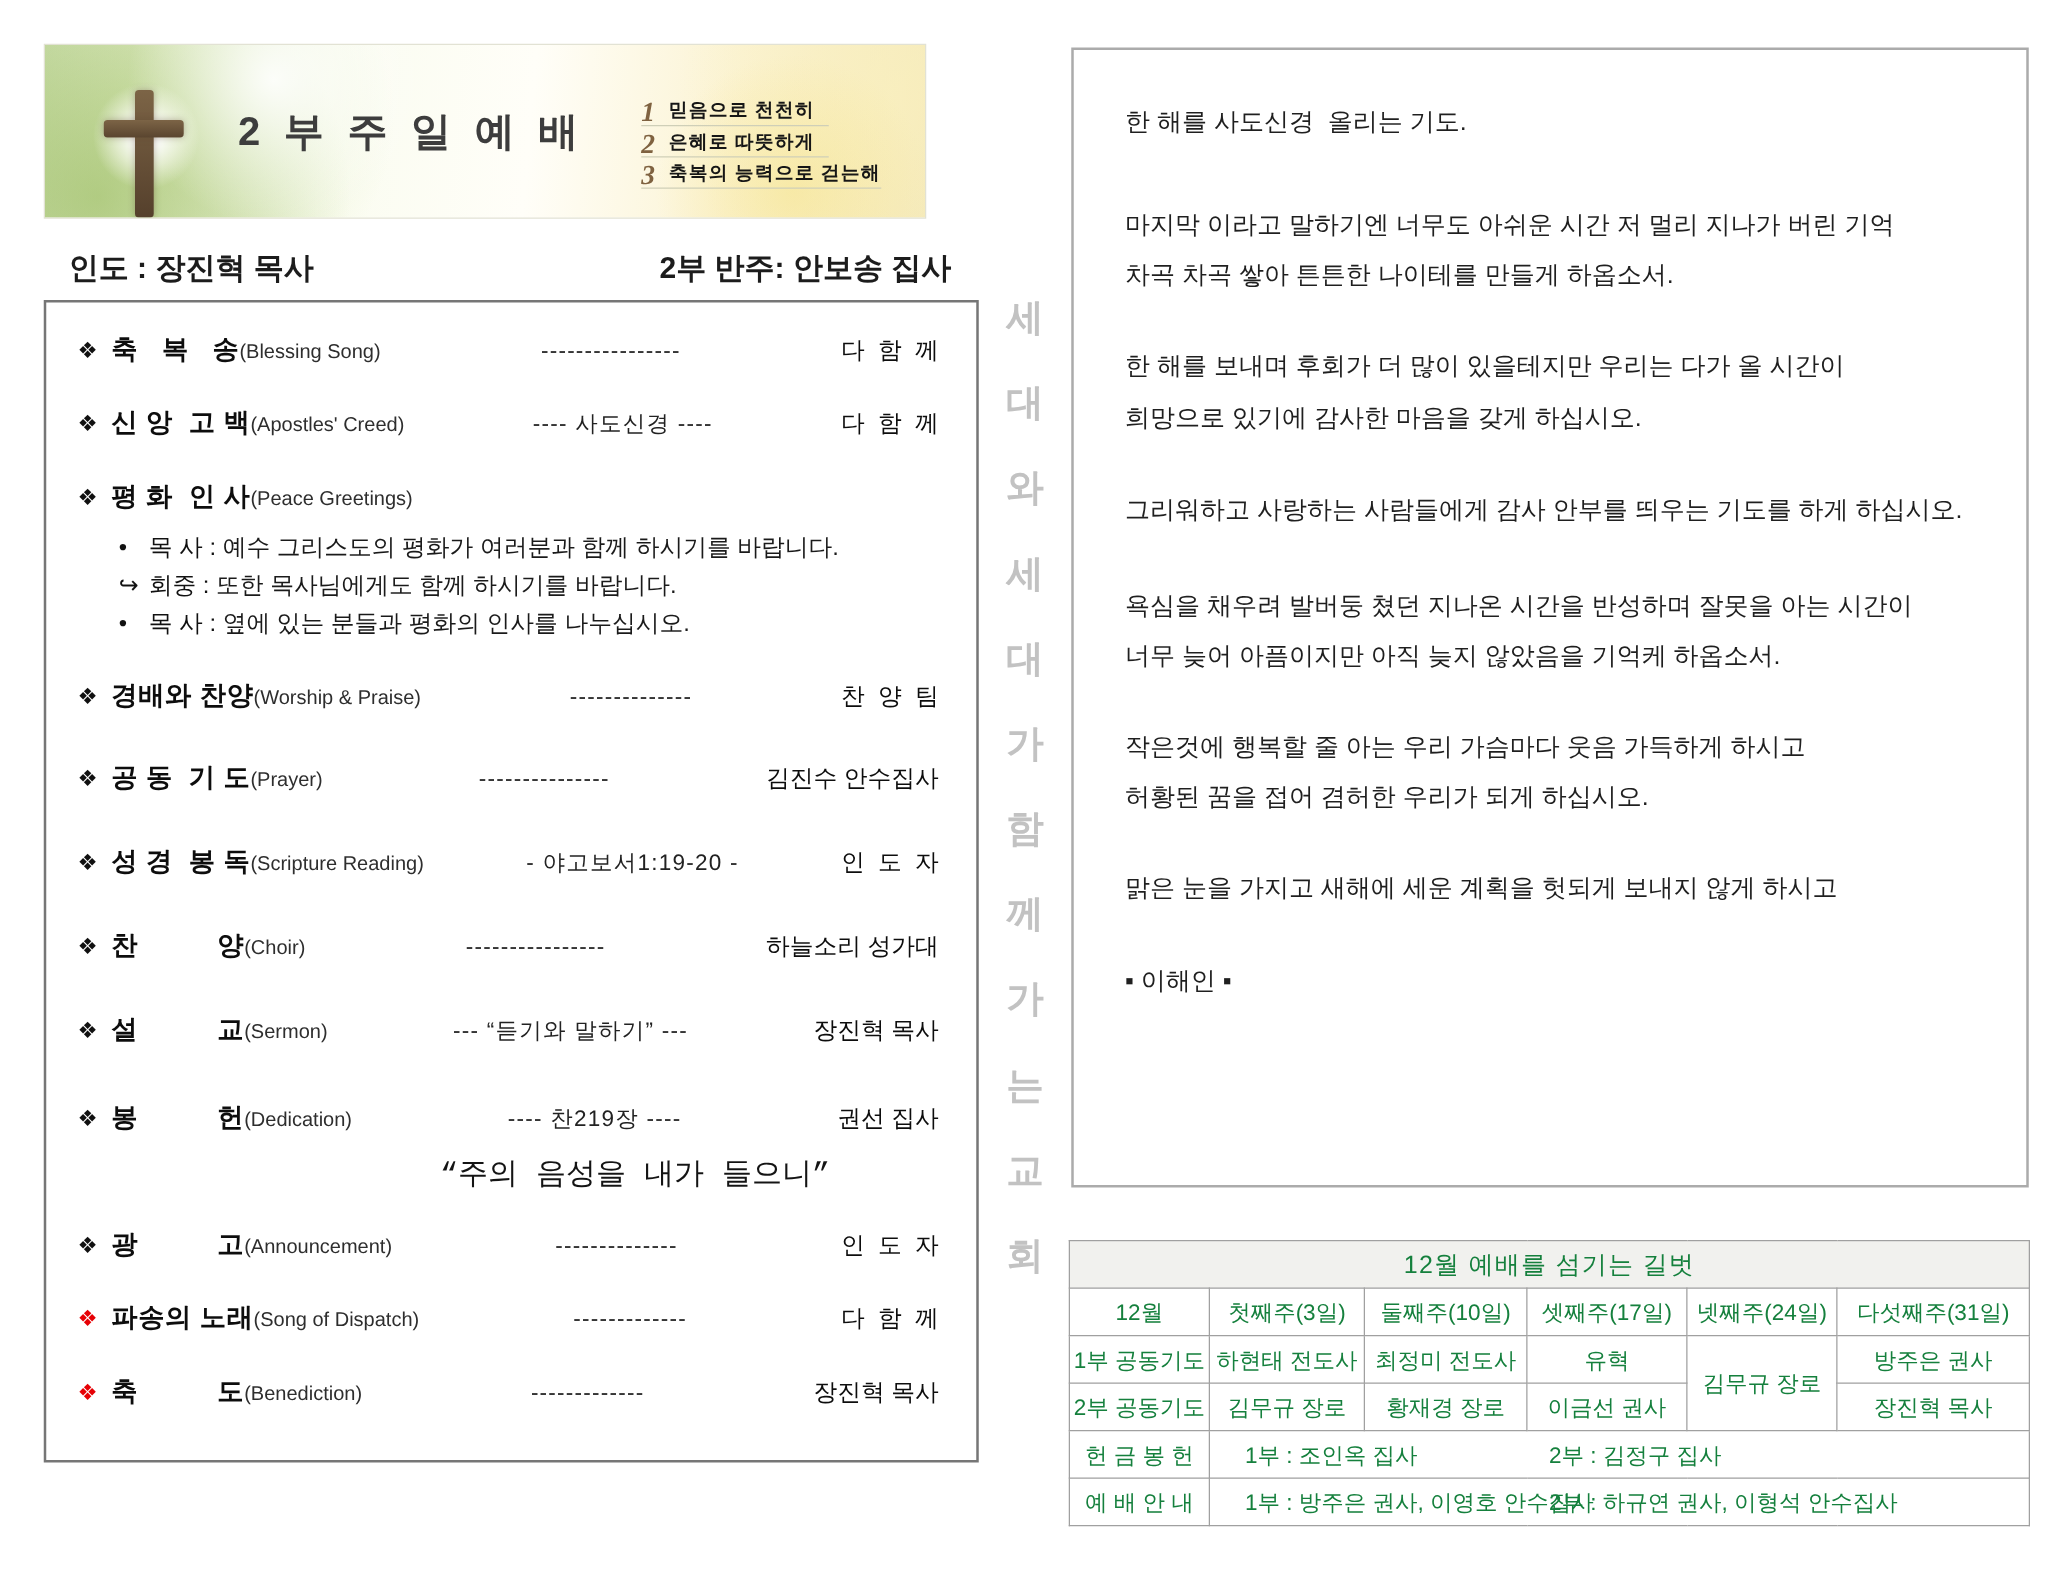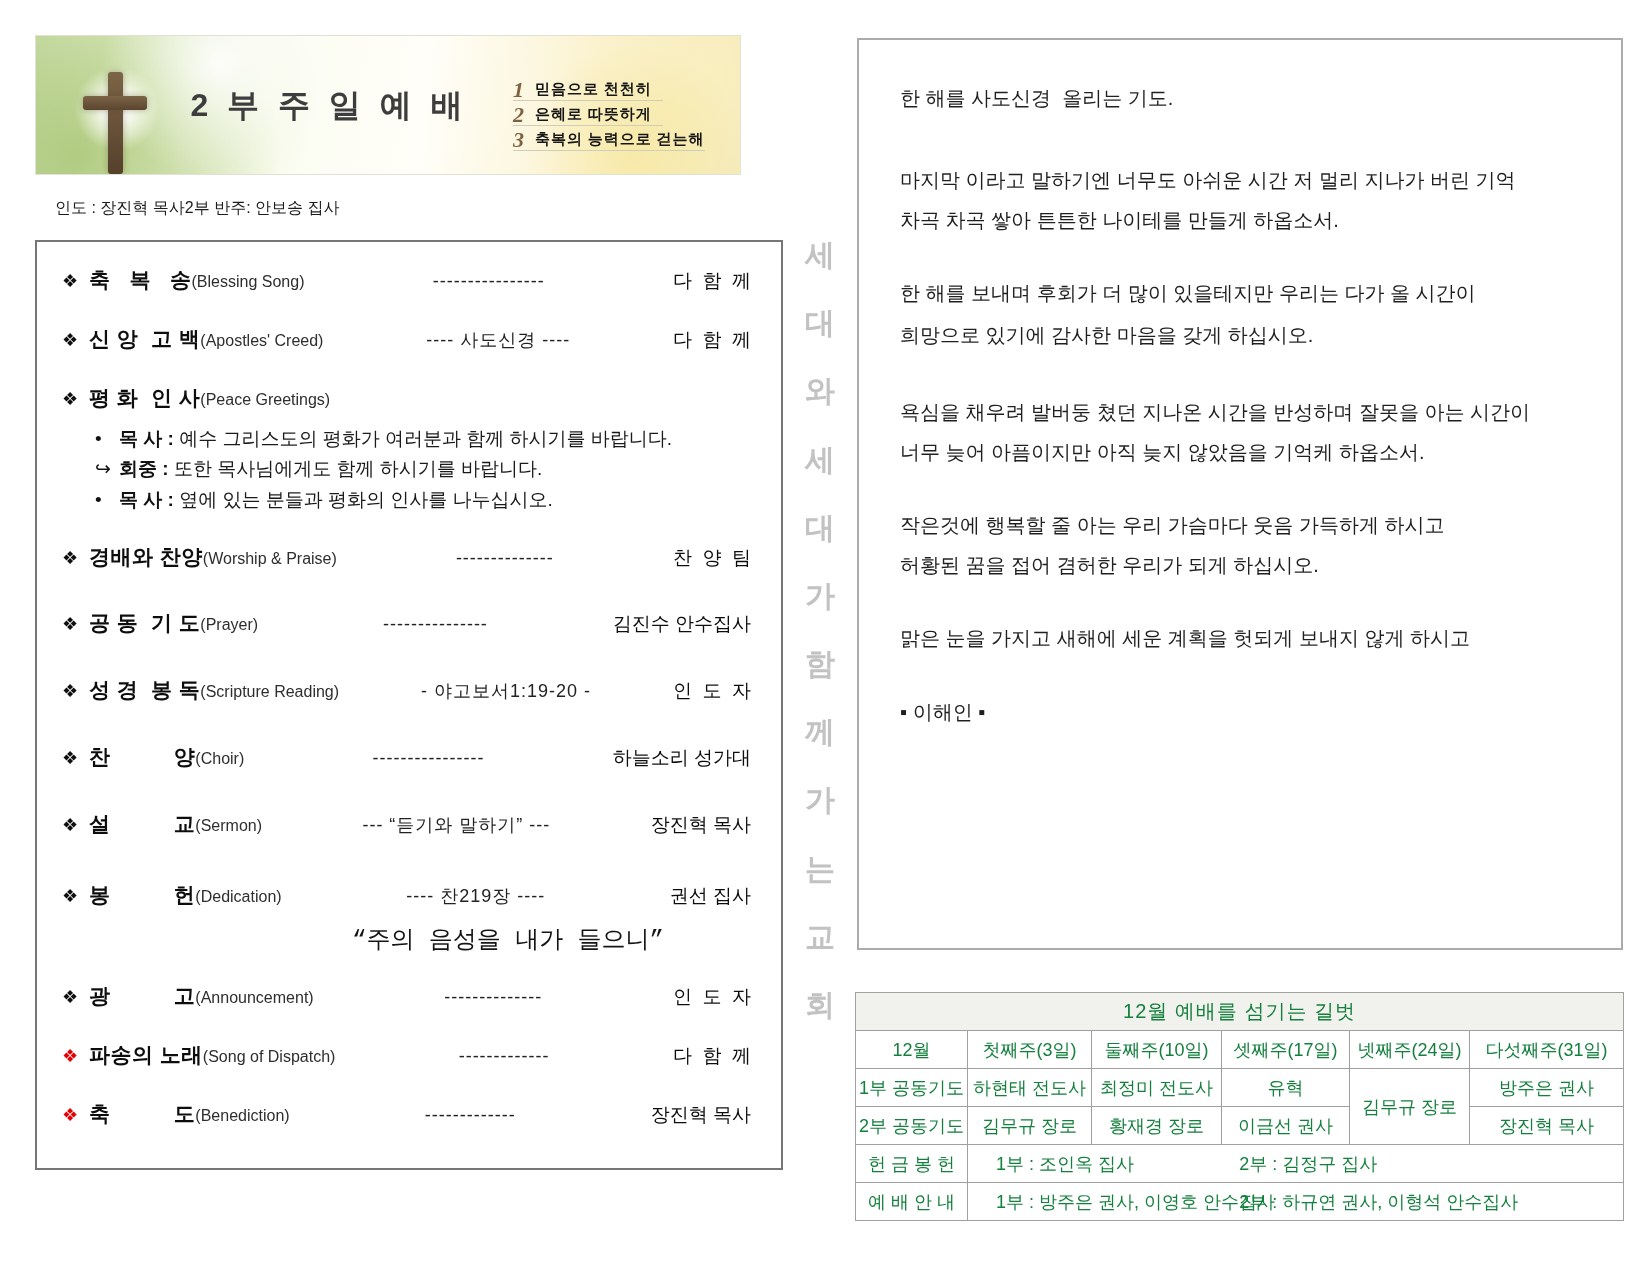--- a/index.html
+++ b/index.html
@@ -52,41 +52,41 @@
     font-family:"Liberation Serif","DejaVu Serif",serif;font-style:italic;font-weight:700;
     font-size:22px;color:#7f6240;width:22px;line-height:18px;
   }
   .slogan-text{
     font-family:"Liberation Serif","DejaVu Serif",serif;font-weight:700;
     font-size:15px;letter-spacing:1px;color:#161616;line-height:19px;white-space:pre;
   }
 
   
   .leader-row{
-    position:absolute;left:35px;top:198px;width:748px;display:flex;
-    padding:0 22px 0 20px;font-size:16px;color:#1c1c1c;
+    position:absolute;left:35px;top:198px;width:748px;display:flex;justify-content:space-between;
+    padding:0 22px 0 20px;font-size:24px;color:#1c1c1c;font-weight:bold;
   }
 
   
   .order-box{
     position:absolute;left:35px;top:240px;width:748px;height:930px;
     border:2px solid var(--box-border);
     padding:24px 30px 0 25px;
   }
   .row{display:flex;align-items:baseline;height:28px;line-height:28px;}
   .mark{width:27px;font-size:18px;color:#101010;flex:none;}
   .mark.red{color:var(--accent-red);}
   .t{flex:none;white-space:pre;}
   .t .ko{font-size:21px;font-weight:700;color:#0d0d0d;letter-spacing:.5px;}
   .t .en{font-size:16px;font-weight:400;color:#2e2e2e;}
   .c{flex:1;text-align:center;font-size:18px;color:#222;white-space:pre;letter-spacing:1px;}
   .n{flex:none;text-align:right;font-size:19px;color:#0d0d0d;white-space:pre;}
   .subline{display:flex;align-items:baseline;height:26px;line-height:26px;margin-left:33px;font-size:19px;}
   .bullet{width:24px;flex:none;color:#111;}
-  .sublabel{font-weight:700;white-space:pre;flex:none;}
+  .sublabel{font-weight:400;white-space:pre;flex:none;}
   .subtext{color:#1a1a1a;white-space:pre;}
   .ded-sub{height:28px;line-height:28px;font-size:24px;color:#141414;margin-left:290px;white-space:pre;font-family:Liberation Mono, monospace;}
 
   
   .motto{
     position:absolute;left:799px;top:240px;width:42px;height:780px;
     display:flex;flex-direction:column;justify-content:space-between;align-items:center;
     font-size:30px;font-weight:600;color:var(--motto-gray);
   }
   .motto span{display:block;line-height:1;}
@@ -266,20 +266,21 @@
     <span>교</span>
     <span>회</span>
   </div>
 
   <div class="prayer-box">
     <p>한 해를 사도신경  올리는 기도.</p>
     <p style="margin-top:54px">마지막 이라고 말하기엔 너무도 아쉬운 시간 저 멀리 지나가 버린 기억</p>
     <p style="margin-top:12px">차곡 차곡 쌓아 튼튼한 나이테를 만들게 하옵소서.</p>
     <p style="margin-top:45px">한 해를 보내며 후회가 더 많이 있을테지만 우리는 다가 올 시간이</p>
     <p style="margin-top:14px">희망으로 있기에 감사한 마음을 갖게 하십시오.</p>
+    <p style="margin-top:45px">그리워하고 사랑하는 사람들에게 감사 안부를 띄우는 기도를 하게 하십시오.</p>
     <p style="margin-top:49px">욕심을 채우려 발버둥 쳤던 지나온 시간을 반성하며 잘못을 아는 시간이</p>
     <p style="margin-top:12px">너무 늦어 아픔이지만 아직 늦지 않았음을 기억케 하옵소서.</p>
     <p style="margin-top:45px">작은것에 행복할 줄 아는 우리 가슴마다 웃음 가득하게 하시고</p>
     <p style="margin-top:12px">허황된 꿈을 접어 겸허한 우리가 되게 하십시오.</p>
     <p style="margin-top:45px">맑은 눈을 가지고 새해에 세운 계획을 헛되게 보내지 않게 하시고</p>
     <p style="margin-top:46px">▪ 이해인 ▪</p>
   </div>
 
   <table class="serve-table">
     <colgroup>

